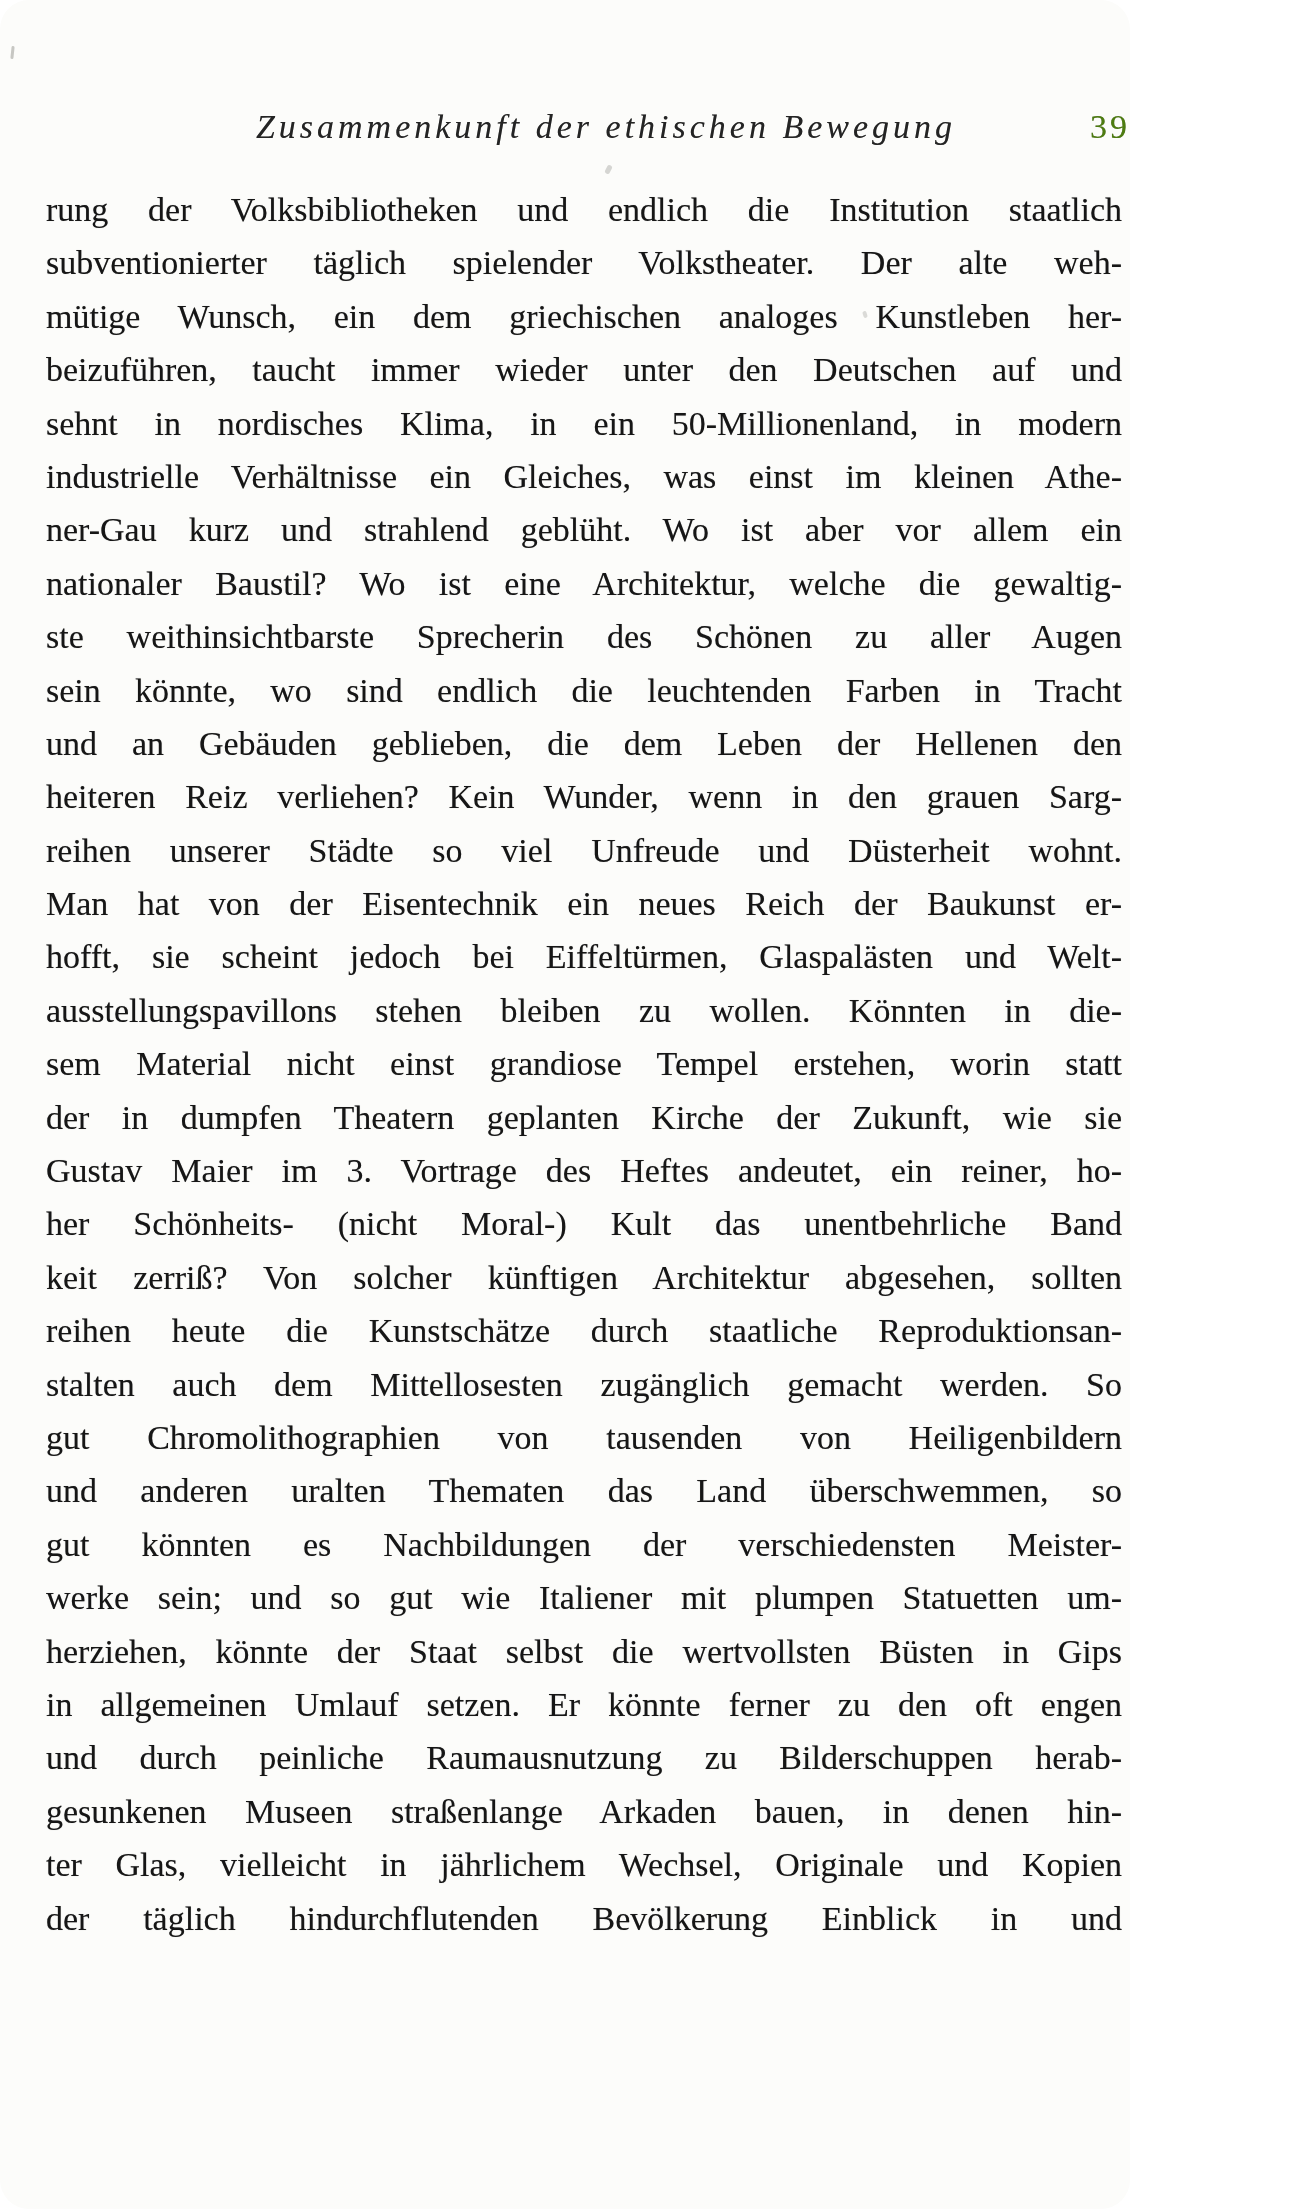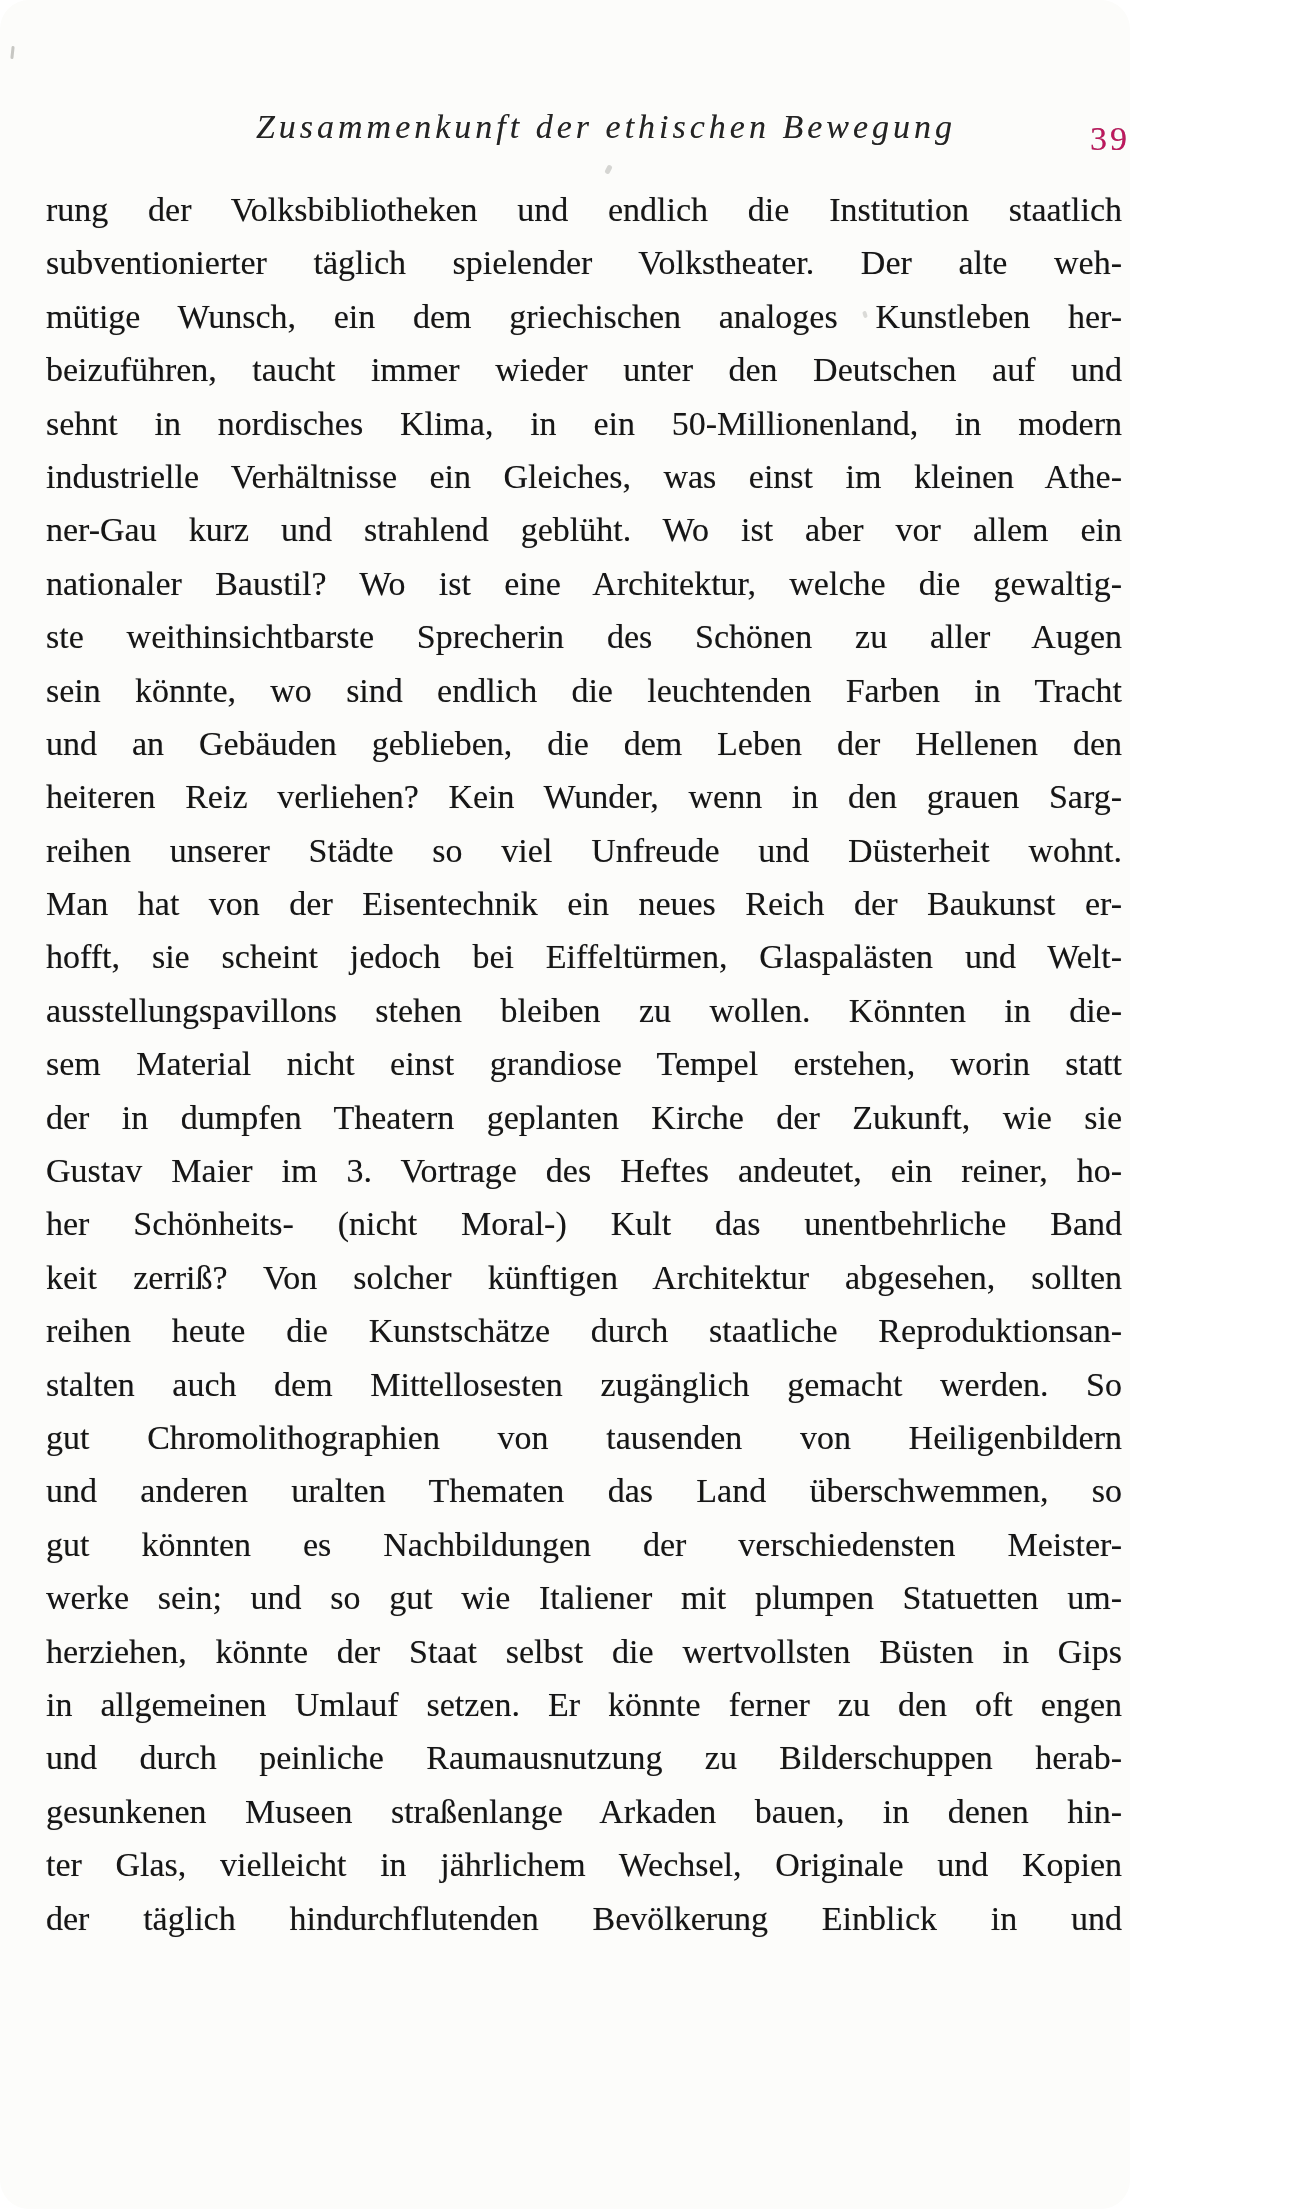--- a/index.html
+++ b/index.html
@@ -33,23 +33,22 @@
     text-shadow: 0 0 0.6px rgba(0,0,0,0.35);
   }
   .folio {
     position: absolute;
     top: 107px;
     left: 1090px;
     height: 40px;
     line-height: 40px;
     font-size: 34px;
     letter-spacing: 3px;
-    color: #be185d;
+    color: #4d7c0f;
     text-shadow: 0 0 0.6px rgba(0,0,0,0.35);
-    margin-top: 12px;
   }
   .body-text {
     position: absolute;
     top: 183px;
     left: 46px;
     width: 1076px;
     font-size: 34px;
     line-height: 53.4px;
     color: #161616;
     text-shadow: 0 0 0.7px rgba(0,0,0,0.4);

